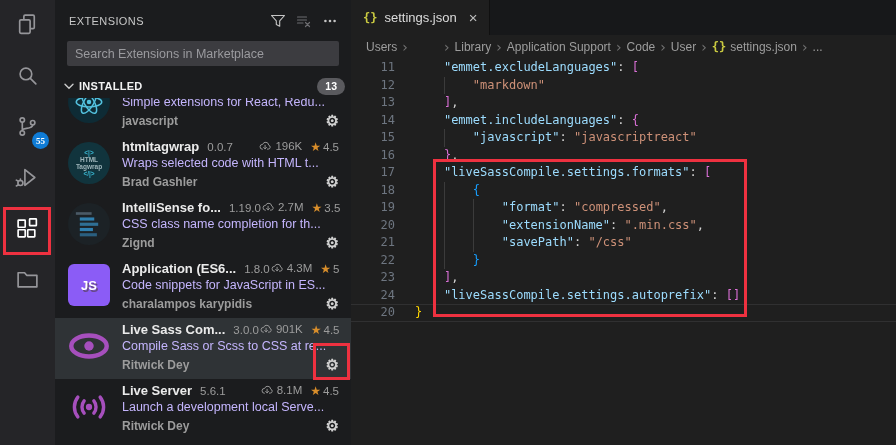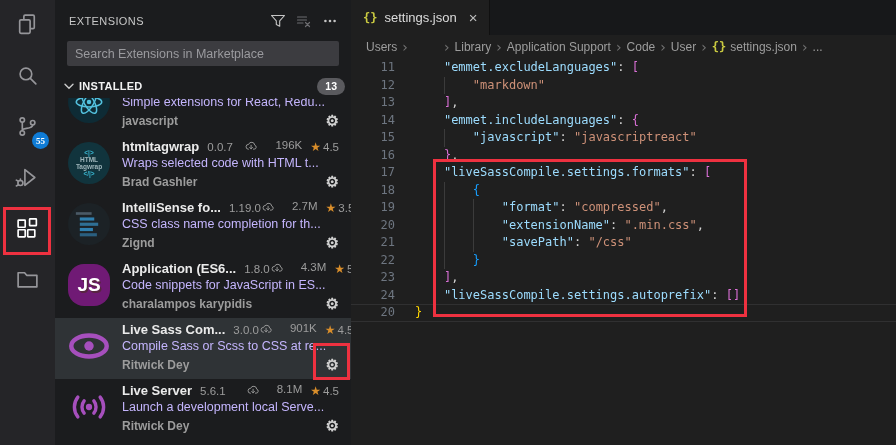--- a/index.html
+++ b/index.html
@@ -36,21 +36,21 @@
   .ext-list{position:absolute;top:74px;left:0;right:0;z-index:1;}
   .ext-row{position:relative;height:61px;box-sizing:border-box;padding:4px 12px 0 13px;cursor:pointer;}
   .ext-row.selected{background:#2f3336;}
   .ext-icon{position:absolute;left:13px;top:7px;width:42px;height:42px;}
   .logo-circle{width:42px;height:42px;border-radius:50%;display:flex;align-items:center;justify-content:center;overflow:hidden;}
   .ext-main{margin-left:54px;}
   .name-line{display:flex;align-items:baseline;height:17px;font-size:11.5px;color:#9c9c9c;}
   .ext-name{font-size:13px;font-weight:700;color:#ebebeb;white-space:nowrap;}
   .ext-version{margin-left:8px;}
   .nl-spacer{flex:1;}
-  .dl-group{display:flex;align-items:flex-end;gap:17px;}
+  .dl-group{display:flex;align-items:flex-start;gap:3px;}
   .dl-group svg{width:14px;height:11px;}
   .star{color:#d98e2b;font-size:12px;margin-left:8px;margin-right:2px;}
   .desc-line{height:16.5px;font-size:12.5px;color:#c4b5fd;white-space:nowrap;overflow:hidden;}
   .author-line{display:flex;align-items:center;height:18px;font-size:12px;font-weight:600;color:#9c9c9c;}
   .gear{margin-left:auto;color:#d0d0d0;font-size:15px;line-height:1;cursor:pointer;}
 
   
   .editor{position:absolute;left:351px;top:0;width:545px;height:445px;background:#1f1f1f;}
   .tabbar{height:35px;background:#17181a;display:flex;}
   .tab{display:flex;align-items:center;gap:7px;padding:0 12px;background:#1f1f1f;border-right:1px solid #101010;cursor:pointer;}
@@ -232,21 +232,21 @@
             </div>
             <div class="desc-line">CSS class name completion for th...</div>
             <div class="author-line">
               <span>Zignd</span>
               <span class="gear">⚙</span>
             </div>
           </div>
         </div>
         <div class="ext-row">
           <div class="ext-icon">
-            <div style="width:42px;height:42px;border-radius:16px;background:#701a75;display:flex;align-items:center;justify-content:center;font-weight:700;font-size:19px;color:#ffffff;text-shadow:1.5px 1.5px 0 rgba(60,50,0,.45);">JS</div>
+            <div style="width:42px;height:42px;border-radius:6px;background:#8b5cf6;display:flex;align-items:center;justify-content:center;font-weight:700;font-size:13px;color:#ffffff;text-shadow:1.5px 1.5px 0 rgba(60,50,0,.45);">JS</div>
           </div>
           <div class="ext-main">
             <div class="name-line">
               <span class="ext-name">Application (ES6...</span>
               <span class="ext-version">1.8.0</span>
               <span class="nl-spacer"></span>
               <span class="dl-group">
                 <svg viewBox="0 0 15 13" fill="none" stroke="#9c9c9c" stroke-width="1.1" stroke-linecap="round" stroke-linejoin="round">
                   <path d="M4.4 11a2.9 2.9 0 1 1 .3-5.8 3.7 3.7 0 0 1 7.2.9 2.4 2.4 0 0 1-.7 4.7h-.8"></path>
                   <path d="M7.6 6.2v4.2 M5.9 8.8l1.7 1.7 1.7-1.7"></path>

